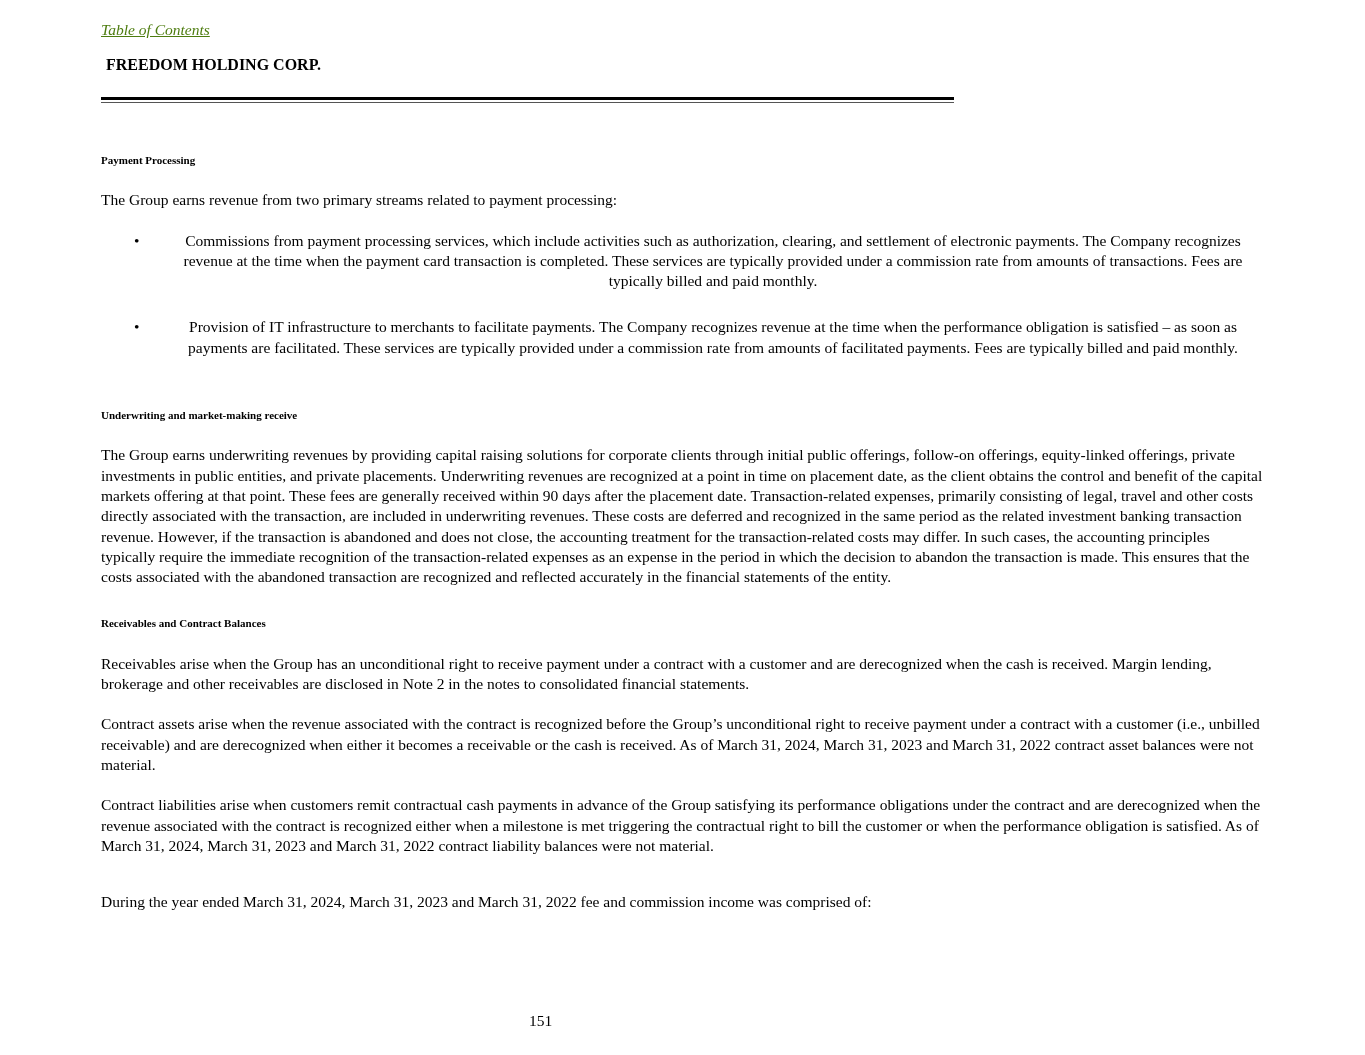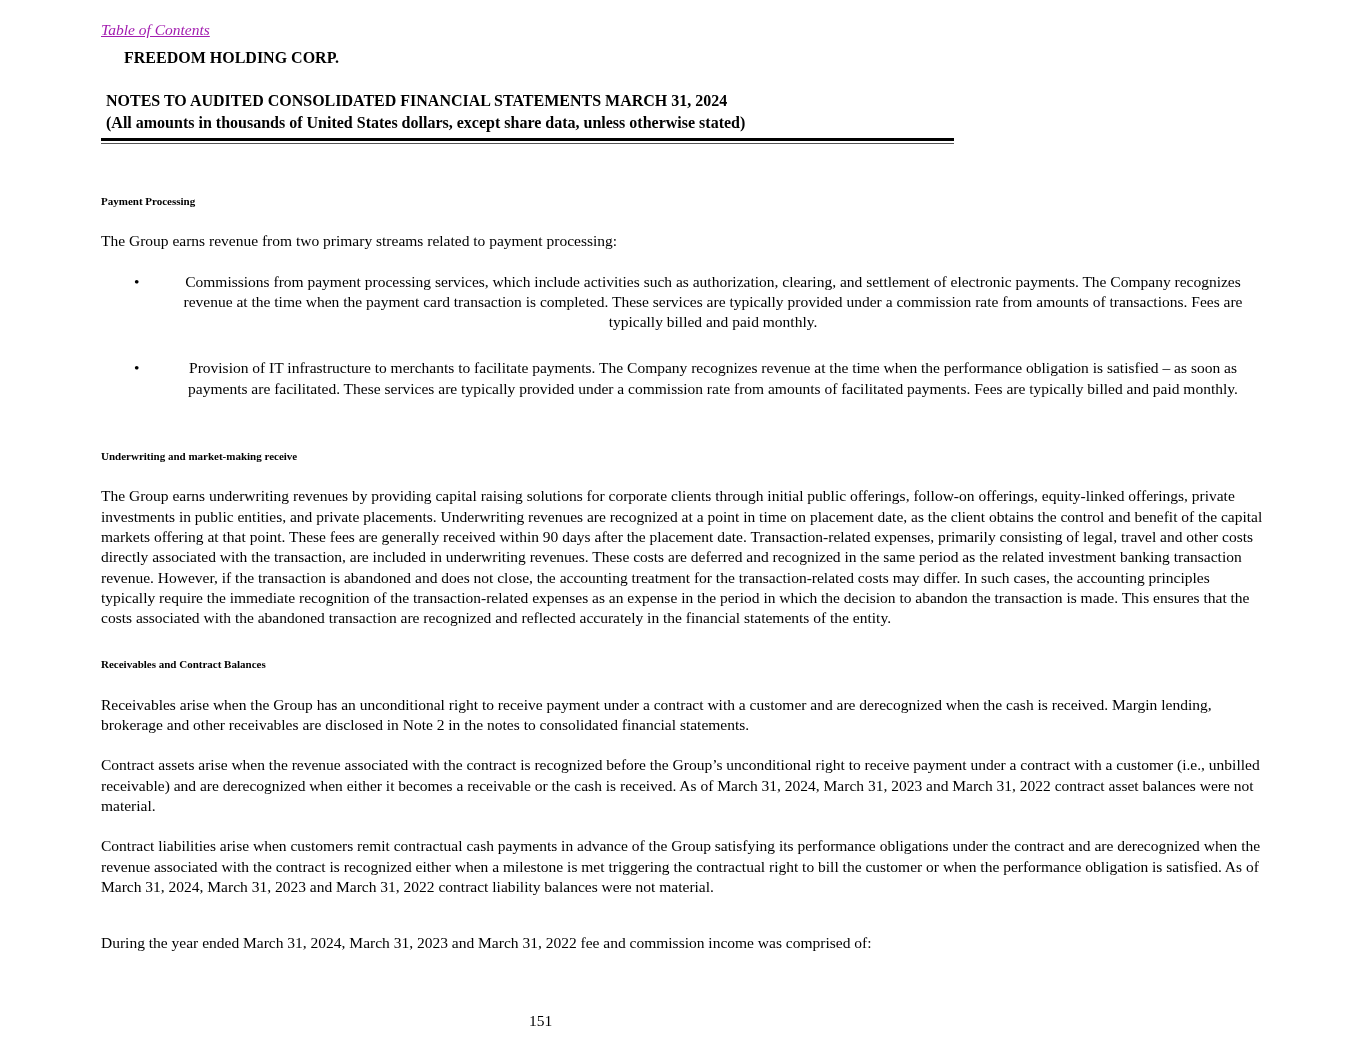--- a/index.html
+++ b/index.html
@@ -16,30 +16,29 @@
     position: relative;
     width: 1365px;
     height: 1055px;
     padding: 21px 102px 0 101px;
   }
   .toc-link {
     display: inline-block;
     font-size: 15.5px;
     font-style: italic;
     text-decoration: underline;
-    color: #a21caf;
-    margin-bottom: 10px;
+    color: #4d7c0f;
+    margin-bottom: 17px;
     cursor: pointer;
   }
   .company-name {
     font-size: 16px;
     font-weight: bold;
     padding-left: 5px;
     margin-bottom: 23px;
-    margin-left: 18px;
   }
   .doc-title {
     font-size: 16px;
     font-weight: bold;
     padding-left: 5px;
     line-height: 22px;
   }
   .header-rule {
     width: 853px;
     border-top: 3px solid #000000;
@@ -91,24 +90,20 @@
 <body>
 
 <div class="page">
 
   <div>
     <a class="toc-link" href="#">Table of Contents</a>
   </div>
 
   <div class="company-name">FREEDOM HOLDING CORP.</div>
 
-  <div class="doc-title">
-    <div>NOTES TO AUDITED CONSOLIDATED FINANCIAL STATEMENTS MARCH 31, 2024</div>
-    <div>(All amounts in thousands of United States dollars, except share data, unless otherwise stated)</div>
-  </div>
 
   <div class="header-rule"></div>
 
   <div class="body-copy">
 
     <div class="section-heading spacer-top-lg">Payment Processing</div>
     <div class="para">The Group earns revenue from two primary streams related to payment processing:</div>
 
     <div class="bullet-item">
       <span class="bullet-glyph">•</span>

